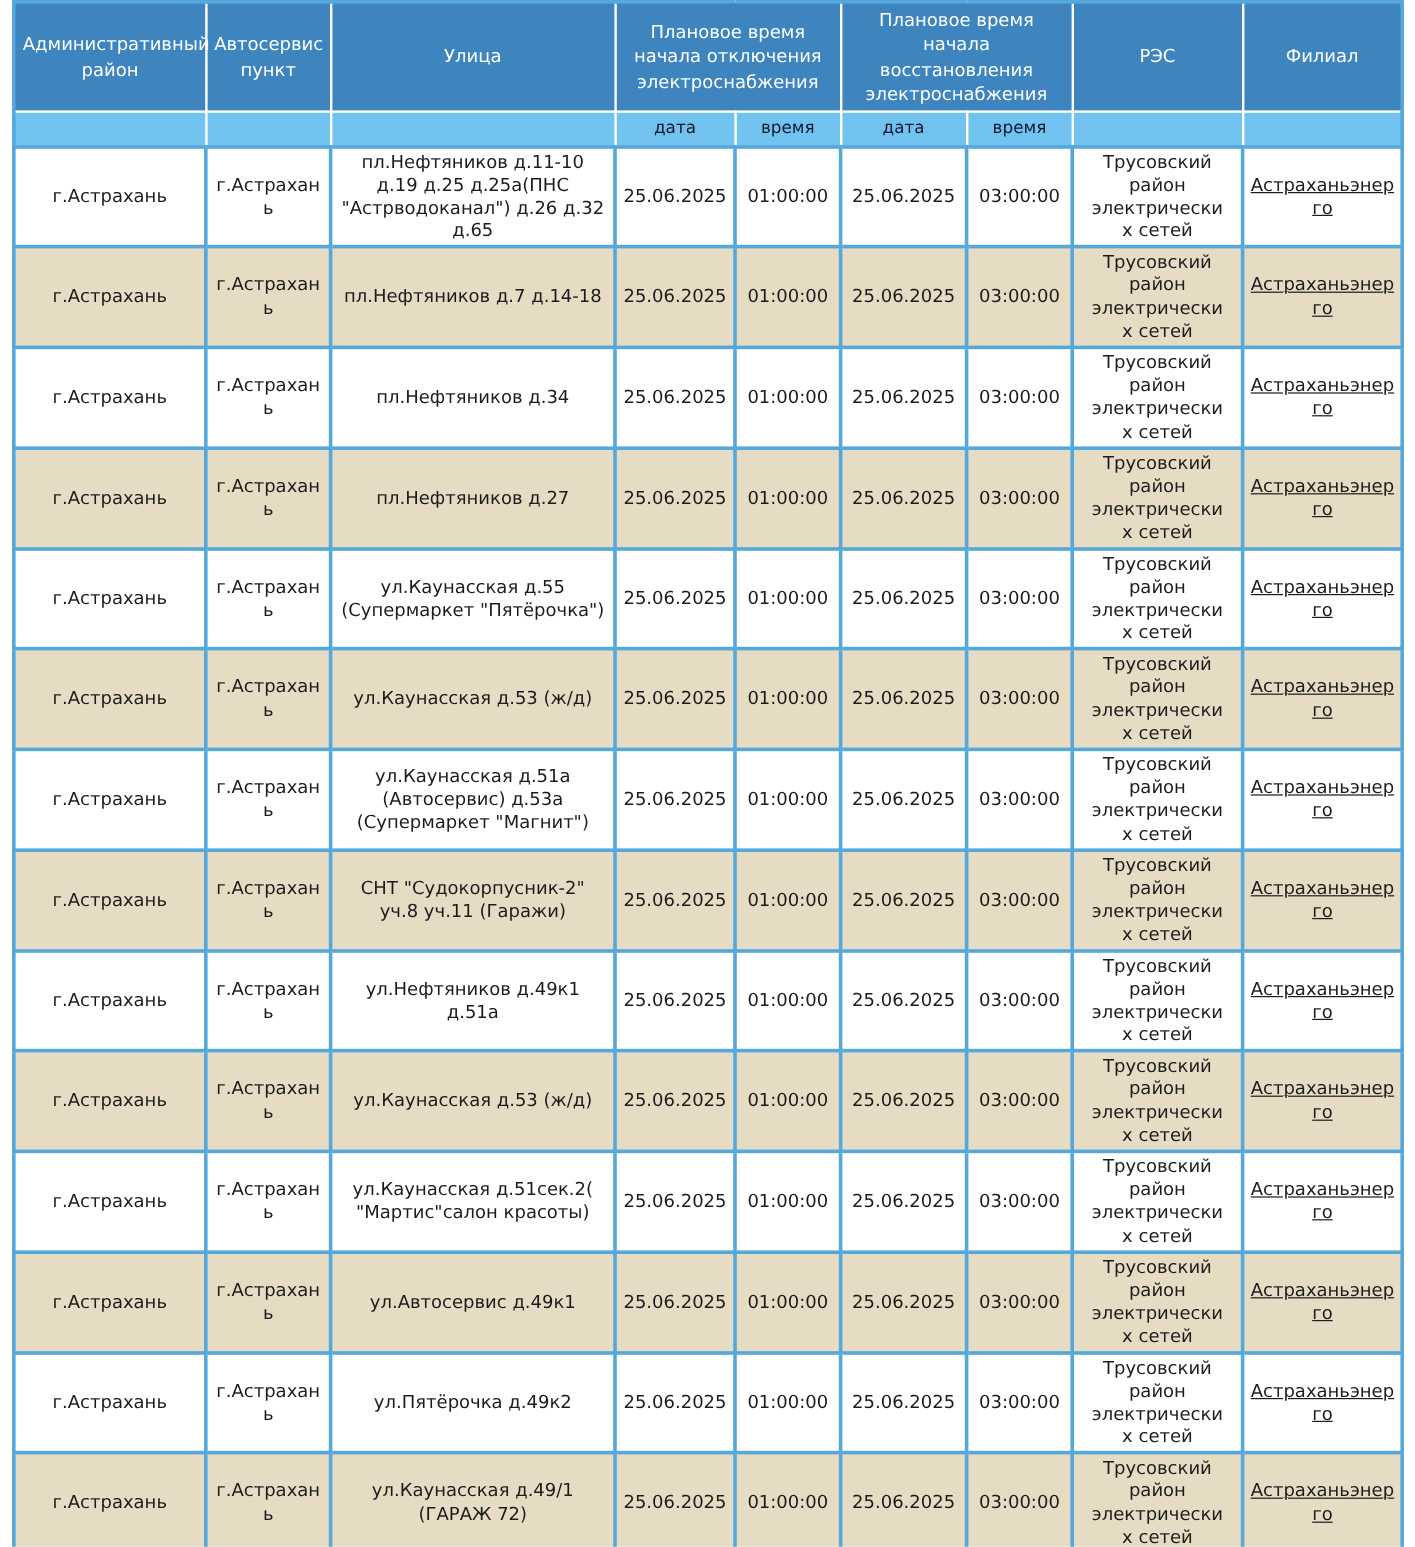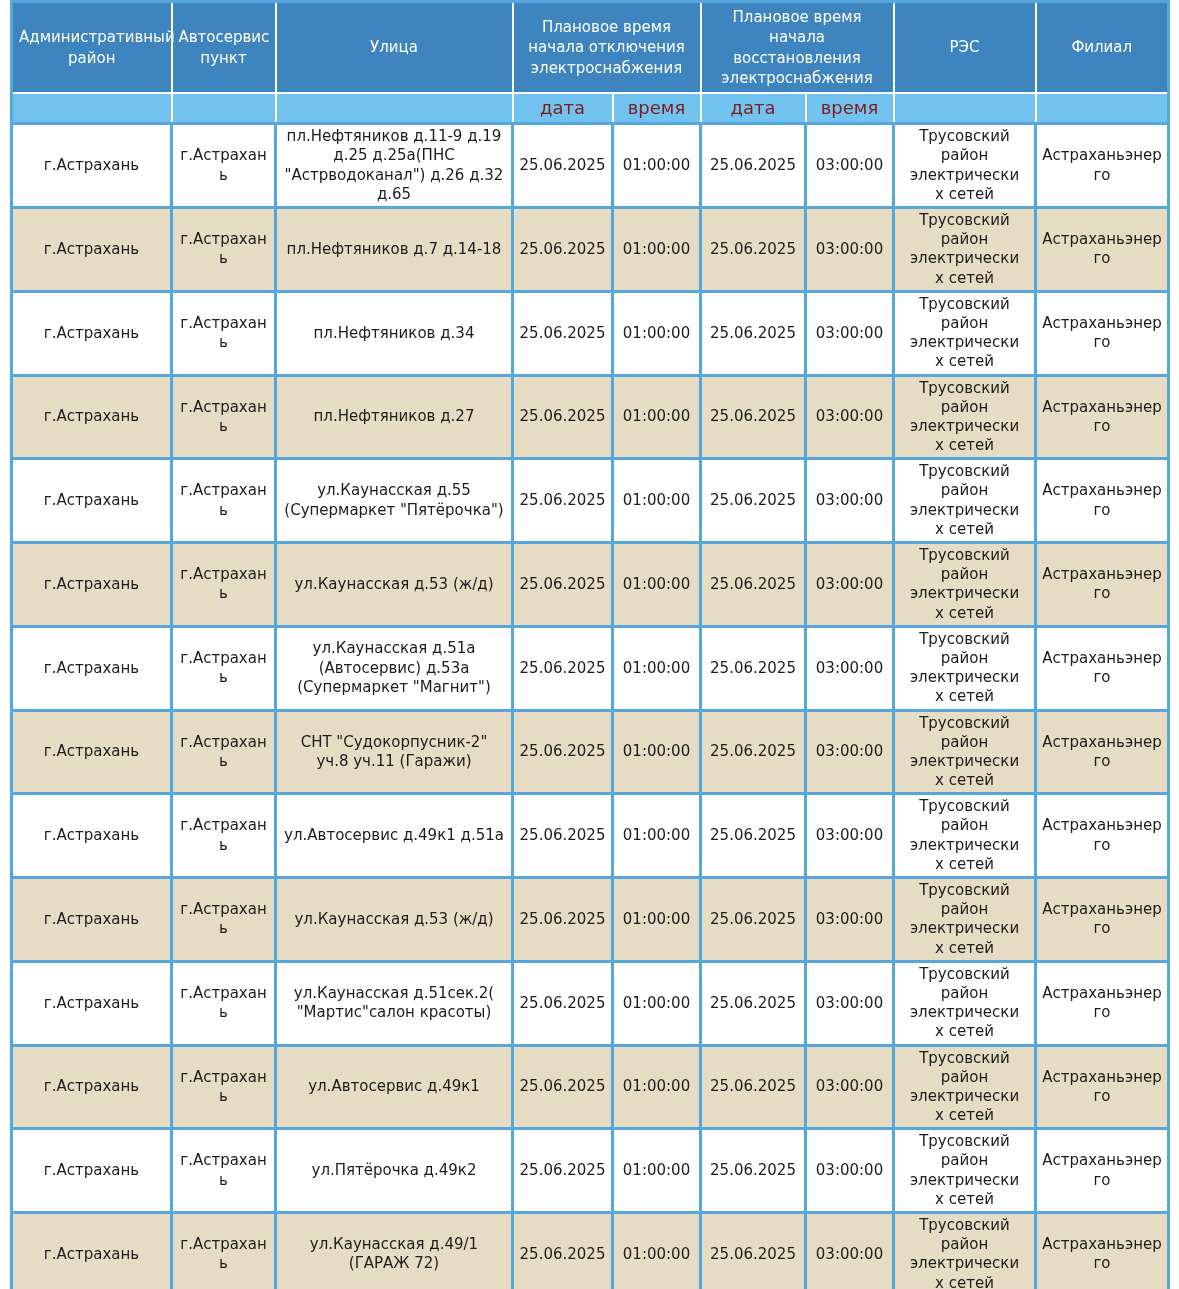--- a/index.html
+++ b/index.html
@@ -29,40 +29,40 @@
     line-height: 1.35;
     text-align: center;
     vertical-align: middle;
     border: 2px solid #ffffff;
     padding: 4px 6px;
   }
   thead tr.main-header { height: 63px; }
   thead tr.sub-header  { height: 29px; }
   thead tr.sub-header th {
     background: #72c2ef;
-    color: #7f1d1d;
-    font-size: 18px;
+    color: #0f172a;
+    font-size: 14px;
     padding: 2px 4px;
   }
   
   tbody tr { height: 80px; background: #ffffff; }
   tbody tr.alt { background: #e6dcc3; }
   tbody td {
     border: 3px solid #54a8dc;
     text-align: center;
     vertical-align: middle;
     font-size: 15px;
     color: #1c1c1c;
     line-height: 1.28;
     padding: 2px 5px;
     word-wrap: break-word;
   }
   tbody td.street { padding: 2px 6px; }
   tbody td.res    { padding: 2px 14px; margin-top: 20px; }
-  tbody td.branch { padding: 2px 2px; }
+  tbody td.branch { padding: 2px 2px; text-decoration: underline; }
 </style>
 </head>
 <body>
 
 <div class="table-wrap">
   <table class="outage">
     <colgroup>
       <col style="width:160px">
       <col style="width:104px">
       <col style="width:237px">
@@ -92,21 +92,21 @@
         <th>дата</th>
         <th>время</th>
         <th></th>
         <th></th>
       </tr>
     </thead>
     <tbody>
         <tr>
     <td class="district">г.Астрахань</td>
     <td class="settlement">г.Астрахань</td>
-    <td class="street">пл.Нефтяников д.11-9 д.19 д.25 д.25а(ПНС "Астрводоканал") д.26 д.32 д.65</td>
+    <td class="street">пл.Нефтяников д.11-10 д.19 д.25 д.25а(ПНС "Астрводоканал") д.26 д.32 д.65</td>
     <td class="odate">25.06.2025</td>
     <td class="otime">01:00:00</td>
     <td class="rdate">25.06.2025</td>
     <td class="rtime">03:00:00</td>
     <td class="res">Трусовский район электрических сетей</td>
     <td class="branch">Астраханьэнерго</td>
   </tr>
         <tr class="alt">
     <td class="district">г.Астрахань</td>
     <td class="settlement">г.Астрахань</td>
@@ -180,21 +180,21 @@
     <td class="odate">25.06.2025</td>
     <td class="otime">01:00:00</td>
     <td class="rdate">25.06.2025</td>
     <td class="rtime">03:00:00</td>
     <td class="res">Трусовский район электрических сетей</td>
     <td class="branch">Астраханьэнерго</td>
   </tr>
         <tr>
     <td class="district">г.Астрахань</td>
     <td class="settlement">г.Астрахань</td>
-    <td class="street">ул.Автосервис д.49к1 д.51а</td>
+    <td class="street">ул.Нефтяников д.49к1 д.51а</td>
     <td class="odate">25.06.2025</td>
     <td class="otime">01:00:00</td>
     <td class="rdate">25.06.2025</td>
     <td class="rtime">03:00:00</td>
     <td class="res">Трусовский район электрических сетей</td>
     <td class="branch">Астраханьэнерго</td>
   </tr>
         <tr class="alt">
     <td class="district">г.Астрахань</td>
     <td class="settlement">г.Астрахань</td>

